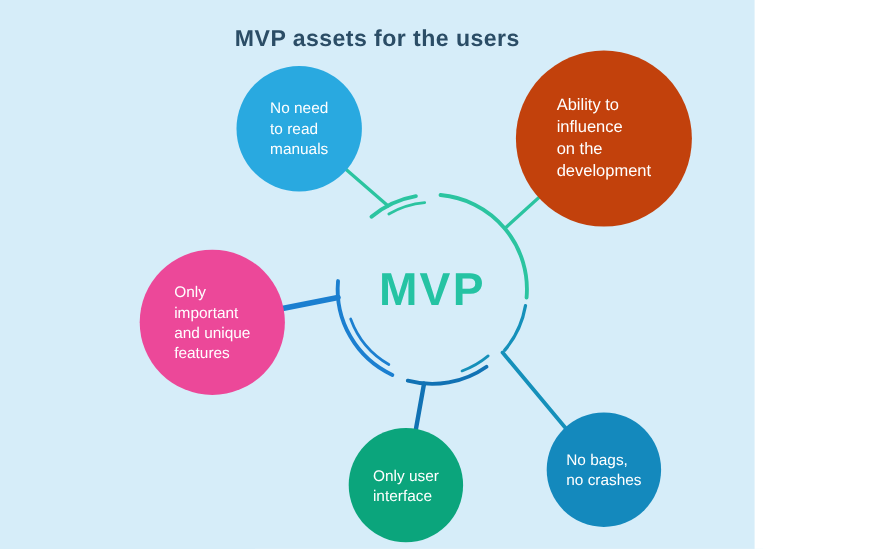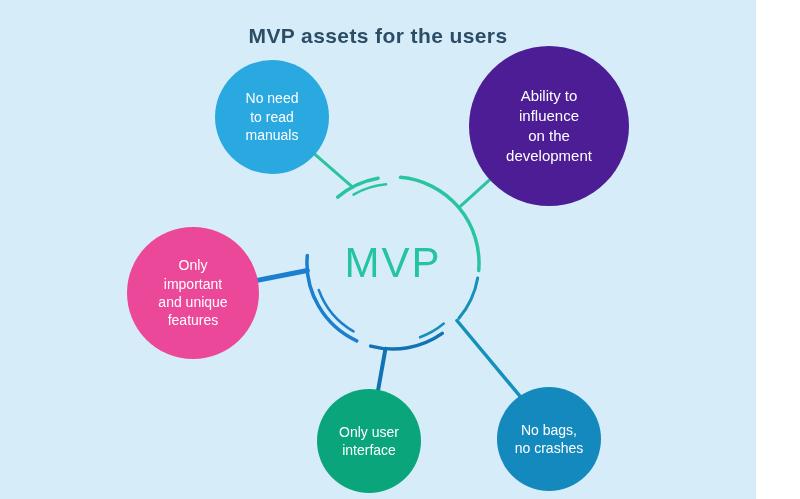--- a/index.html
+++ b/index.html
@@ -1,19 +1,19 @@
 <!DOCTYPE html>
 <html><head>
 <meta charset="utf-8">
 <style>
   html, body { margin: 0; padding: 0; }
   body { font-family: "Liberation Sans", sans-serif; }
   .stage {
     position: relative;
-    width: 756px;
+    width: 686px;
     height: 499px;
     overflow: hidden;
     background: #d6edf9;
   }
   .title {
     position: absolute;
     top: 24px;
     left: 0;
     right: 0;
     text-align: center;
@@ -25,42 +25,41 @@
     position: absolute;
     left: 0;
     top: 0;
   }
   .node {
     position: absolute;
     border-radius: 50%;
     display: flex;
     align-items: center;
     justify-content: center;
-    text-align: center;
     color: #ffffff;
     font-size: 14px;
     line-height: 1.32;
   }
   .node span { white-space: pre-line; }
   .node-1 { left: 215px; top: 60px;  width: 114px; height: 114px; }
   .node-2 { left: 469px; top: 46px;  width: 160px; height: 160px; font-size: 15px; }
   .node-3 { left: 127px; top: 227px; width: 132px; height: 132px; }
   .node-4 { left: 317px; top: 389px; width: 104px; height: 104px; }
-  .node-5 { left: 497px; top: 387px; width: 104px; height: 104px; }
+  .node-5 { left: 497px; top: 375px; width: 104px; height: 104px; }
   .center-label {
     position: absolute;
     left: 333px;
     top: 233px;
     width: 120px;
     height: 60px;
     display: flex;
     align-items: center;
     justify-content: center;
     font-size: 42px;
-    font-weight: normal;
+    font-weight: bold;
     letter-spacing: 2px;
   }
 </style>
 </head>
 <body>
 
 <div class="stage" style="background-color: rgb(214, 237, 249);">
 
   <div class="title" style="color: rgb(43, 77, 102);">MVP assets for the users</div>
 
@@ -85,21 +84,21 @@
   <div class="center-label">
     <span style="color: rgb(37, 195, 163);">MVP</span>
   </div>
 
   <div class="node node-1" style="background-color: rgb(41, 169, 224);">
     <span>No need
 to read
 manuals</span>
   </div>
 
-  <div class="node node-2" style="background-color: #4c1d95;">
+  <div class="node node-2" style="background-color: #c2410c;">
     <span>Ability to
 influence
 on the
 development</span>
   </div>
 
   <div class="node node-3" style="background-color: #ec4899;">
     <span>Only
 important
 and unique

